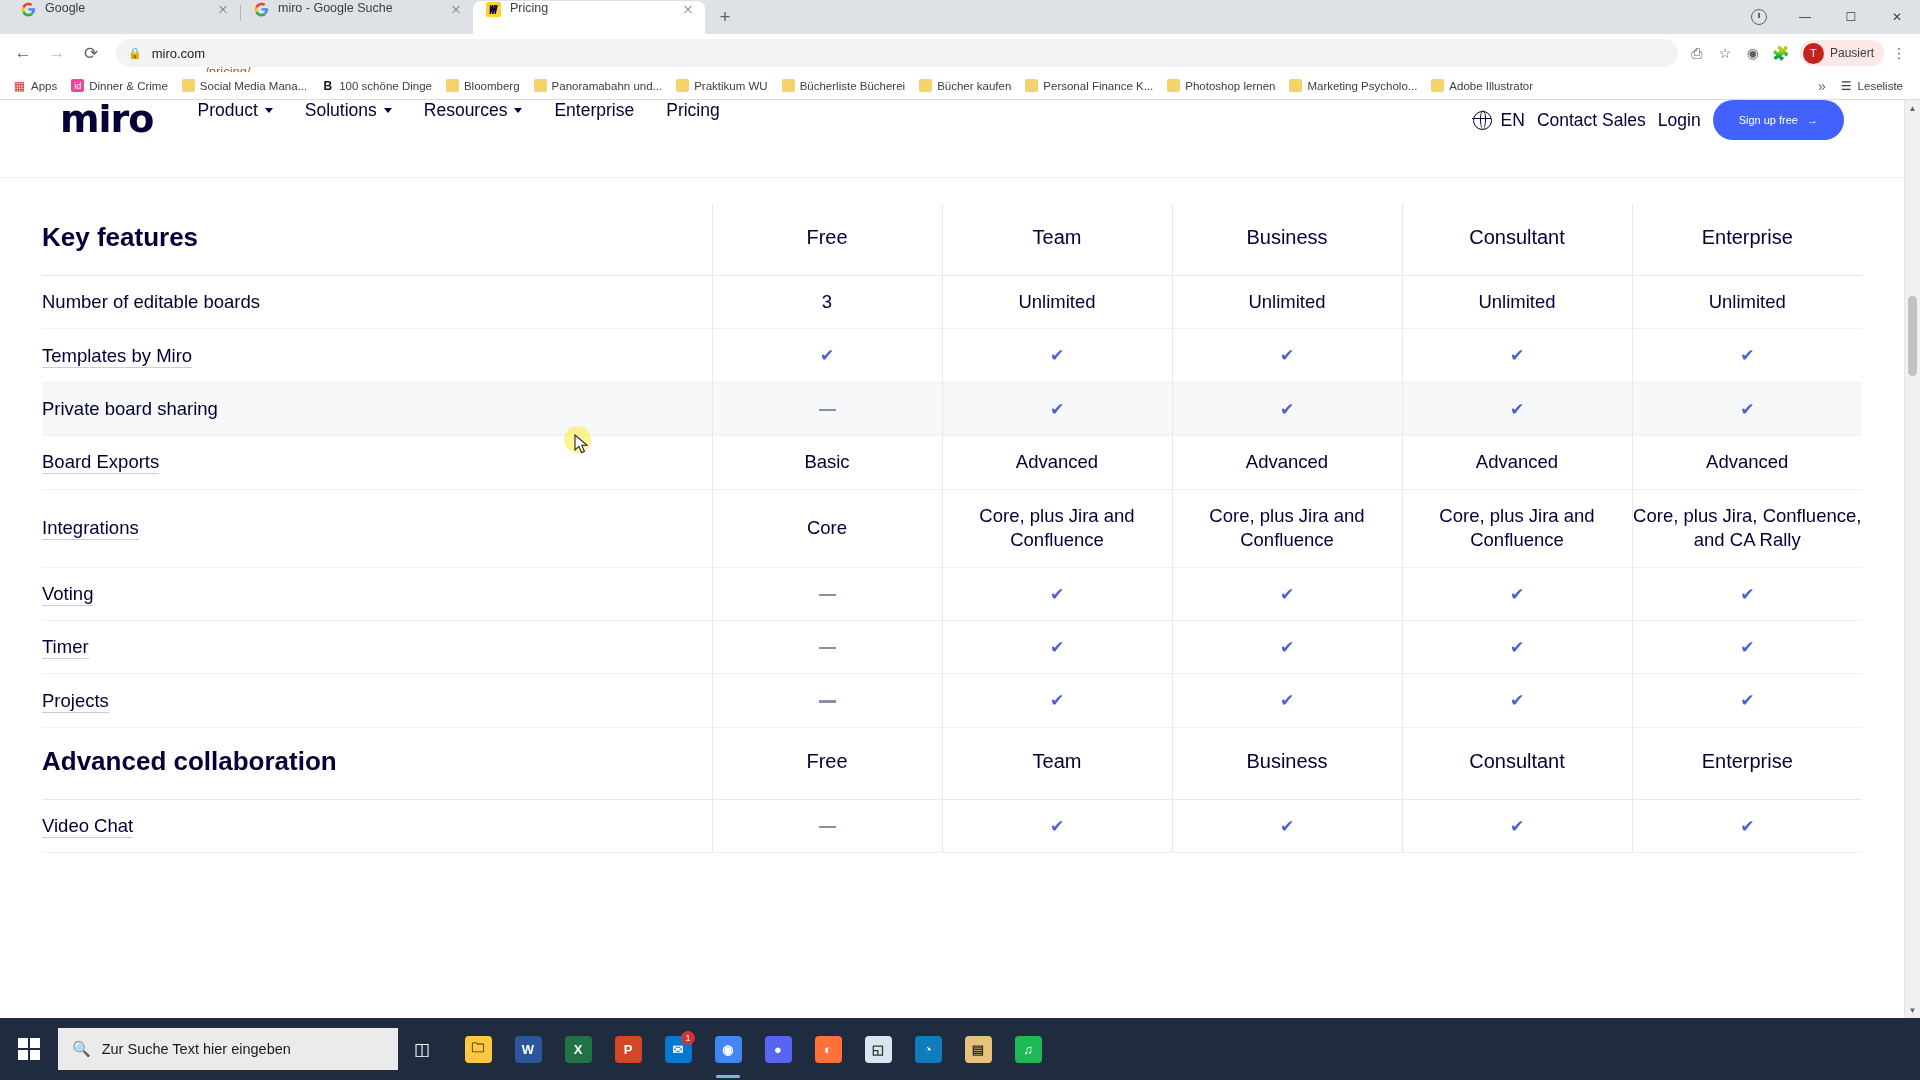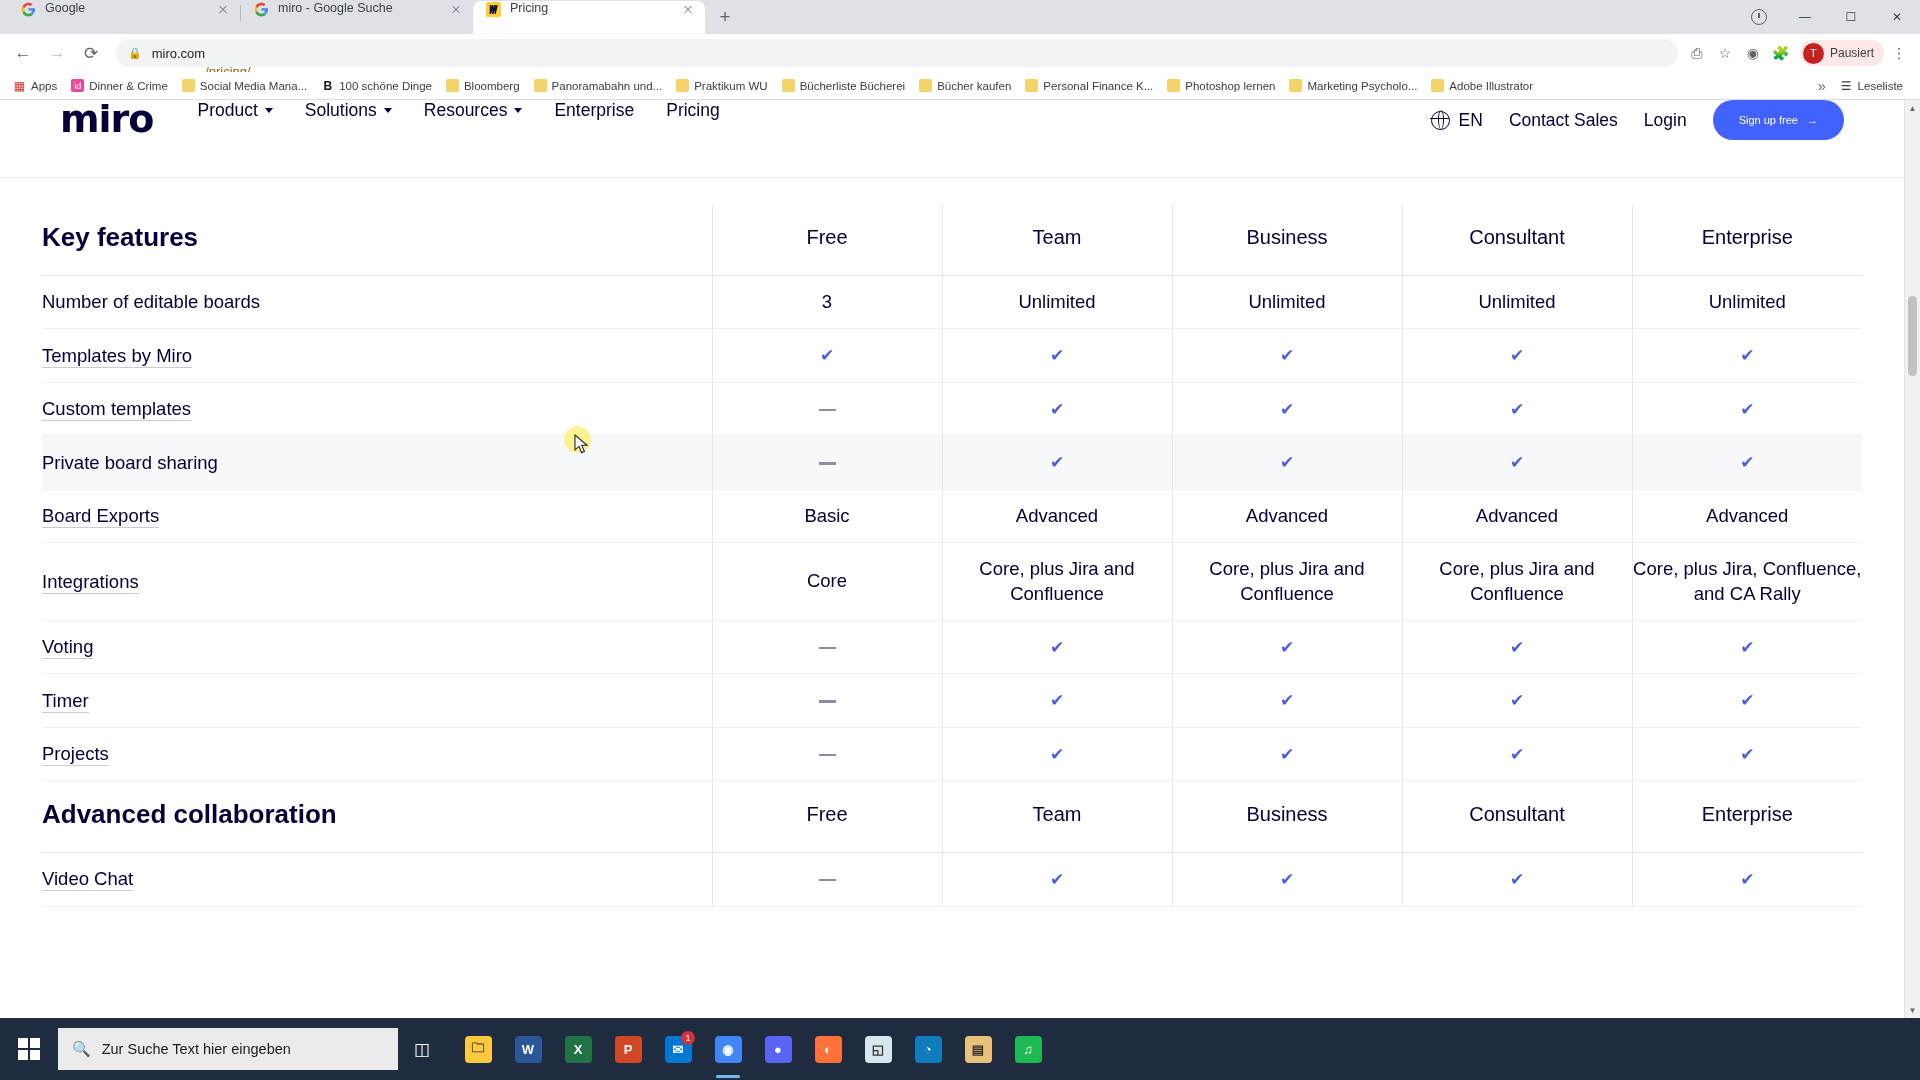--- a/index.html
+++ b/index.html
@@ -90,21 +90,21 @@
 
   
   .sitenav { height: 78px; display:flex; align-items:flex-start; padding: 0 60px 0 60px;
              border-bottom:1px solid #eceef1; background:#fff;}
   .logo { font-size: 38px; font-weight: 700; color: #050038; letter-spacing:-1px;
           font-family:"DejaVu Sans", sans-serif; line-height:1; margin-right: 44px;}
   .navlinks { display:flex; align-items:center; gap: 32px; }
   .navlink { font-size: 17.5px; color: #050038; display:flex; align-items:center; gap:7px; }
   .caret { width:0;height:0;border-left:4.5px solid transparent;border-right:4.5px solid transparent;
            border-top:5px solid #050038; display:inline-block; }
-  .nav-right { margin-left:auto; display:flex; align-items:center; gap: 26px; }
+  .nav-right { margin-left:auto; display:flex; align-items:center; gap: 12px; }
   .globe { width:19px;height:19px;border:1.6px solid #050038;border-radius:50%;position:relative;}
   .globe::before{content:'';position:absolute;left:-1.6px;top:6.2px;width:19px;height:1.4px;background:#050038;}
   .globe::after{content:'';position:absolute;left:6.2px;top:-1.6px;width:4.2px;height:19px;
                 border-left:1.4px solid #050038;border-right:1.4px solid #050038;border-radius:50%;}
   .lang-wrap{display:flex;align-items:center;gap:9px;font-size:17.5px;color:#050038;}
   .btn-signup { background:#4262ff; color:#fff; font-size:11px; padding:14px 26px;
                 border-radius:26px; display:flex;align-items:center;gap:9px;font-weight:500;}
 
   
   .tablewrap { padding: 26px 0 0 0; }
@@ -381,28 +381,20 @@
                 <td class="cell vline">Unlimited</td>
               </tr>
               <tr class="frow">
                 <td class="fname"><span>Templates by Miro</span></td>
                 <td class="cell vline"><span class="check">✔</span></td>
                 <td class="cell vline"><span class="check">✔</span></td>
                 <td class="cell vline"><span class="check">✔</span></td>
                 <td class="cell vline"><span class="check">✔</span></td>
                 <td class="cell vline"><span class="check">✔</span></td>
               </tr>
-              <tr class="frow">
-                <td class="fname"><span>Custom templates</span></td>
-                <td class="cell vline"><span class="dash"></span></td>
-                <td class="cell vline"><span class="check">✔</span></td>
-                <td class="cell vline"><span class="check">✔</span></td>
-                <td class="cell vline"><span class="check">✔</span></td>
-                <td class="cell vline"><span class="check">✔</span></td>
-              </tr>
               <tr class="frow hl">
                 <td class="fname"><span style="border-bottom: none;">Private board sharing</span></td>
                 <td class="cell vline"><span class="dash"></span></td>
                 <td class="cell vline"><span class="check">✔</span></td>
                 <td class="cell vline"><span class="check">✔</span></td>
                 <td class="cell vline"><span class="check">✔</span></td>
                 <td class="cell vline"><span class="check">✔</span></td>
               </tr>
               <tr class="frow">
                 <td class="fname"><span>Board Exports</span></td>

